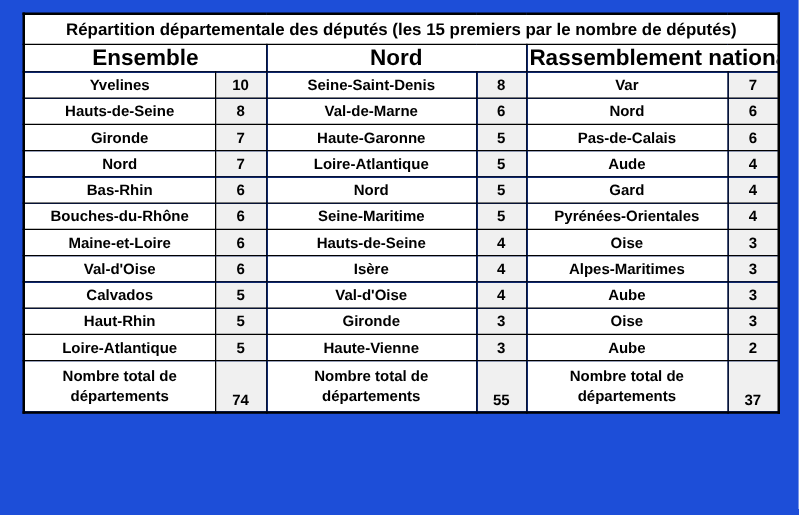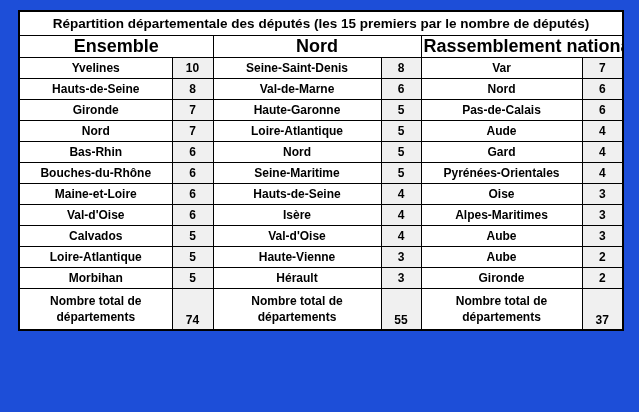--- a/index.html
+++ b/index.html
@@ -156,33 +156,33 @@
         </tr>
         <tr>
           <td class="name">Calvados</td>
           <td class="val">5</td>
           <td class="name">Val-d'Oise</td>
           <td class="val">4</td>
           <td class="name">Aube</td>
           <td class="val">3</td>
         </tr>
         <tr>
+          <td class="name">Haut-Rhin</td>
+          <td class="val">5</td>
+          <td class="name">Gironde</td>
+          <td class="val">3</td>
+          <td class="name">Oise</td>
+          <td class="val">3</td>
+        </tr>
+        <tr>
           <td class="name">Loire-Atlantique</td>
           <td class="val">5</td>
           <td class="name">Haute-Vienne</td>
           <td class="val">3</td>
           <td class="name">Aube</td>
-          <td class="val">2</td>
-        </tr>
-        <tr>
-          <td class="name">Morbihan</td>
-          <td class="val">5</td>
-          <td class="name">Hérault</td>
-          <td class="val">3</td>
-          <td class="name">Gironde</td>
           <td class="val">2</td>
         </tr>
         <tr class="total-row">
           <td class="name">Nombre total de départements</td>
           <td class="val">74</td>
           <td class="name">Nombre total de départements</td>
           <td class="val">55</td>
           <td class="name">Nombre total de départements</td>
           <td class="val">37</td>
         </tr>

